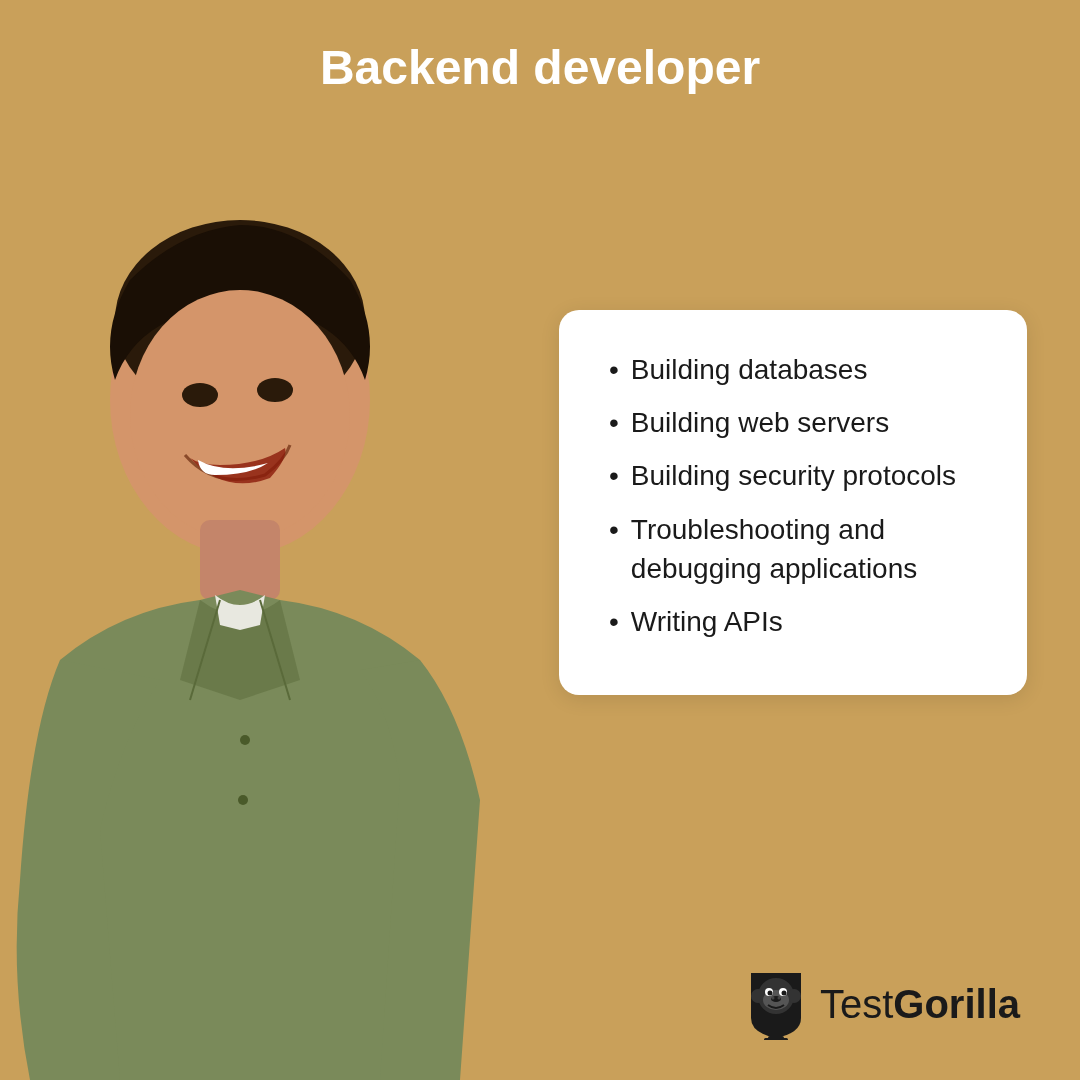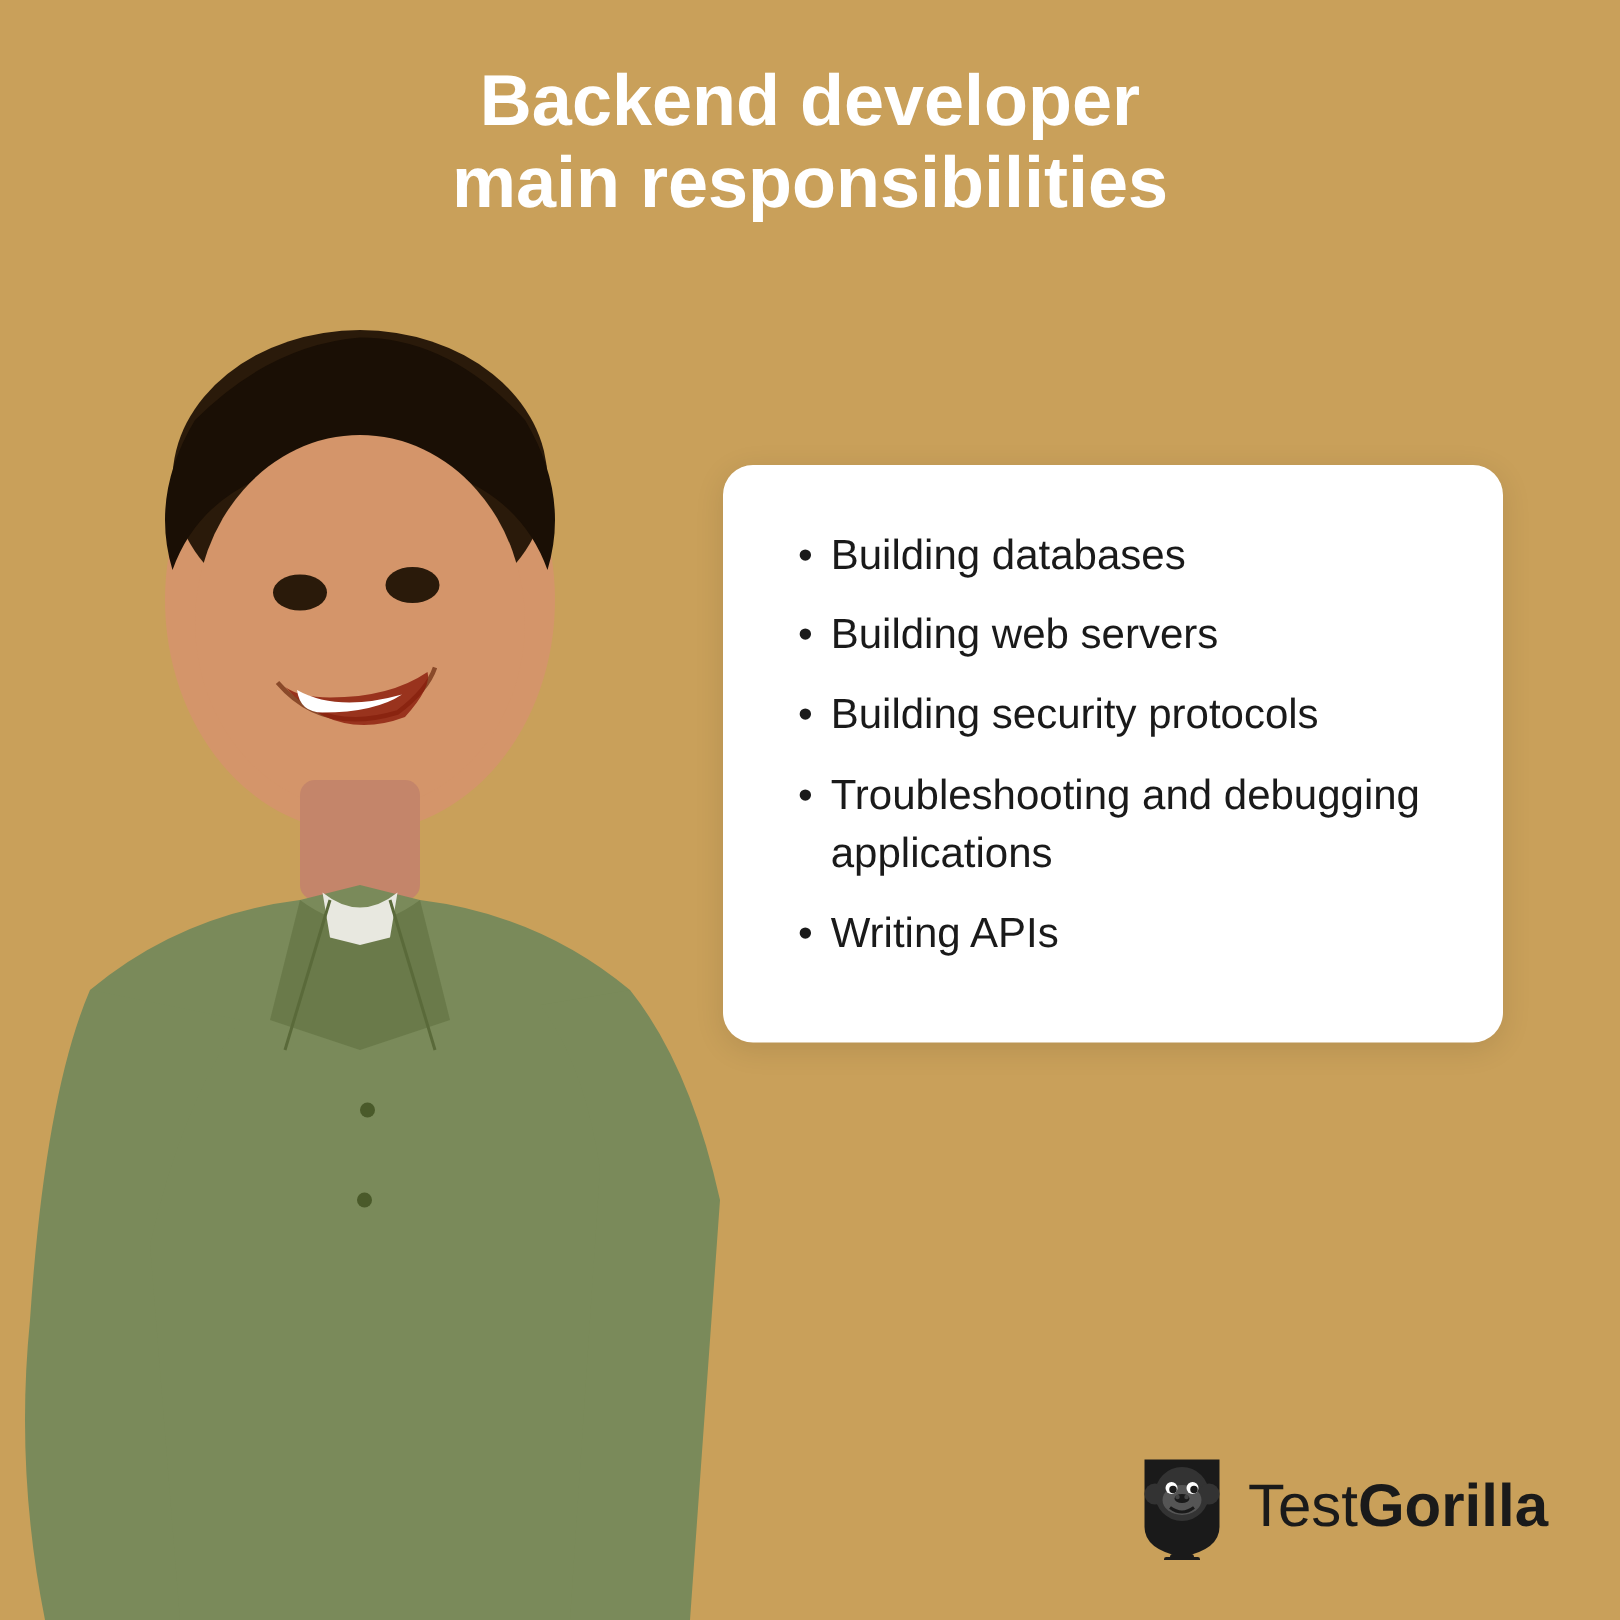--- a/index.html
+++ b/index.html
@@ -37,22 +37,22 @@
       font-weight: 900;
       color: #ffffff;
       line-height: 1.15;
       text-align: center;
       padding: 0 60px;
     }
 
     .content-card {
       position: absolute;
       top: 310px;
-      right: 78px;
-      width: 520px;
+      right: 53px;
+      width: 468px;
       background: #ffffff;
       border-radius: 20px;
       padding: 40px 50px;
       z-index: 10;
       box-shadow: 0 4px 20px rgba(0,0,0,0.1);
     }
 
     .responsibilities-list {
       list-style: none;
       padding: 0;
@@ -72,21 +72,21 @@
       content: '•';
       font-size: 28px;
       color: #1a1a1a;
       flex-shrink: 0;
       line-height: 1.4;
     }
 
     .branding-area {
       position: absolute;
       bottom: 40px;
-      right: 48px;
+      right: 60px;
       display: flex;
       align-items: center;
       gap: 14px;
       z-index: 10;
     }
 
     .gorilla-icon {
       width: 60px;
       height: 72px;
     }
@@ -115,21 +115,20 @@
     }
   </style>
 </head>
 <body>
 
 <div class="canvas">
 
   <div class="title-area">
     <h1 class="main-title">
       <span>Backend developer</span><br>
-      <span>main responsibilities</span>
     </h1>
   </div>
 
   <div class="photo-placeholder">
     <svg viewBox="0 0 520 900" xmlns="http://www.w3.org/2000/svg" width="520" height="900">
 
       <ellipse cx="240" cy="220" rx="130" ry="155" fill="#d4956a"></ellipse>
 
       <ellipse cx="240" cy="140" rx="125" ry="100" fill="#2a1a0a"></ellipse>
       <path d="M115,200 Q100,150 130,100 Q180,50 240,45 Q300,45 350,100 Q380,150 365,200 Q340,130 240,125 Q140,130 115,200Z" fill="#1a0f05"></path>

